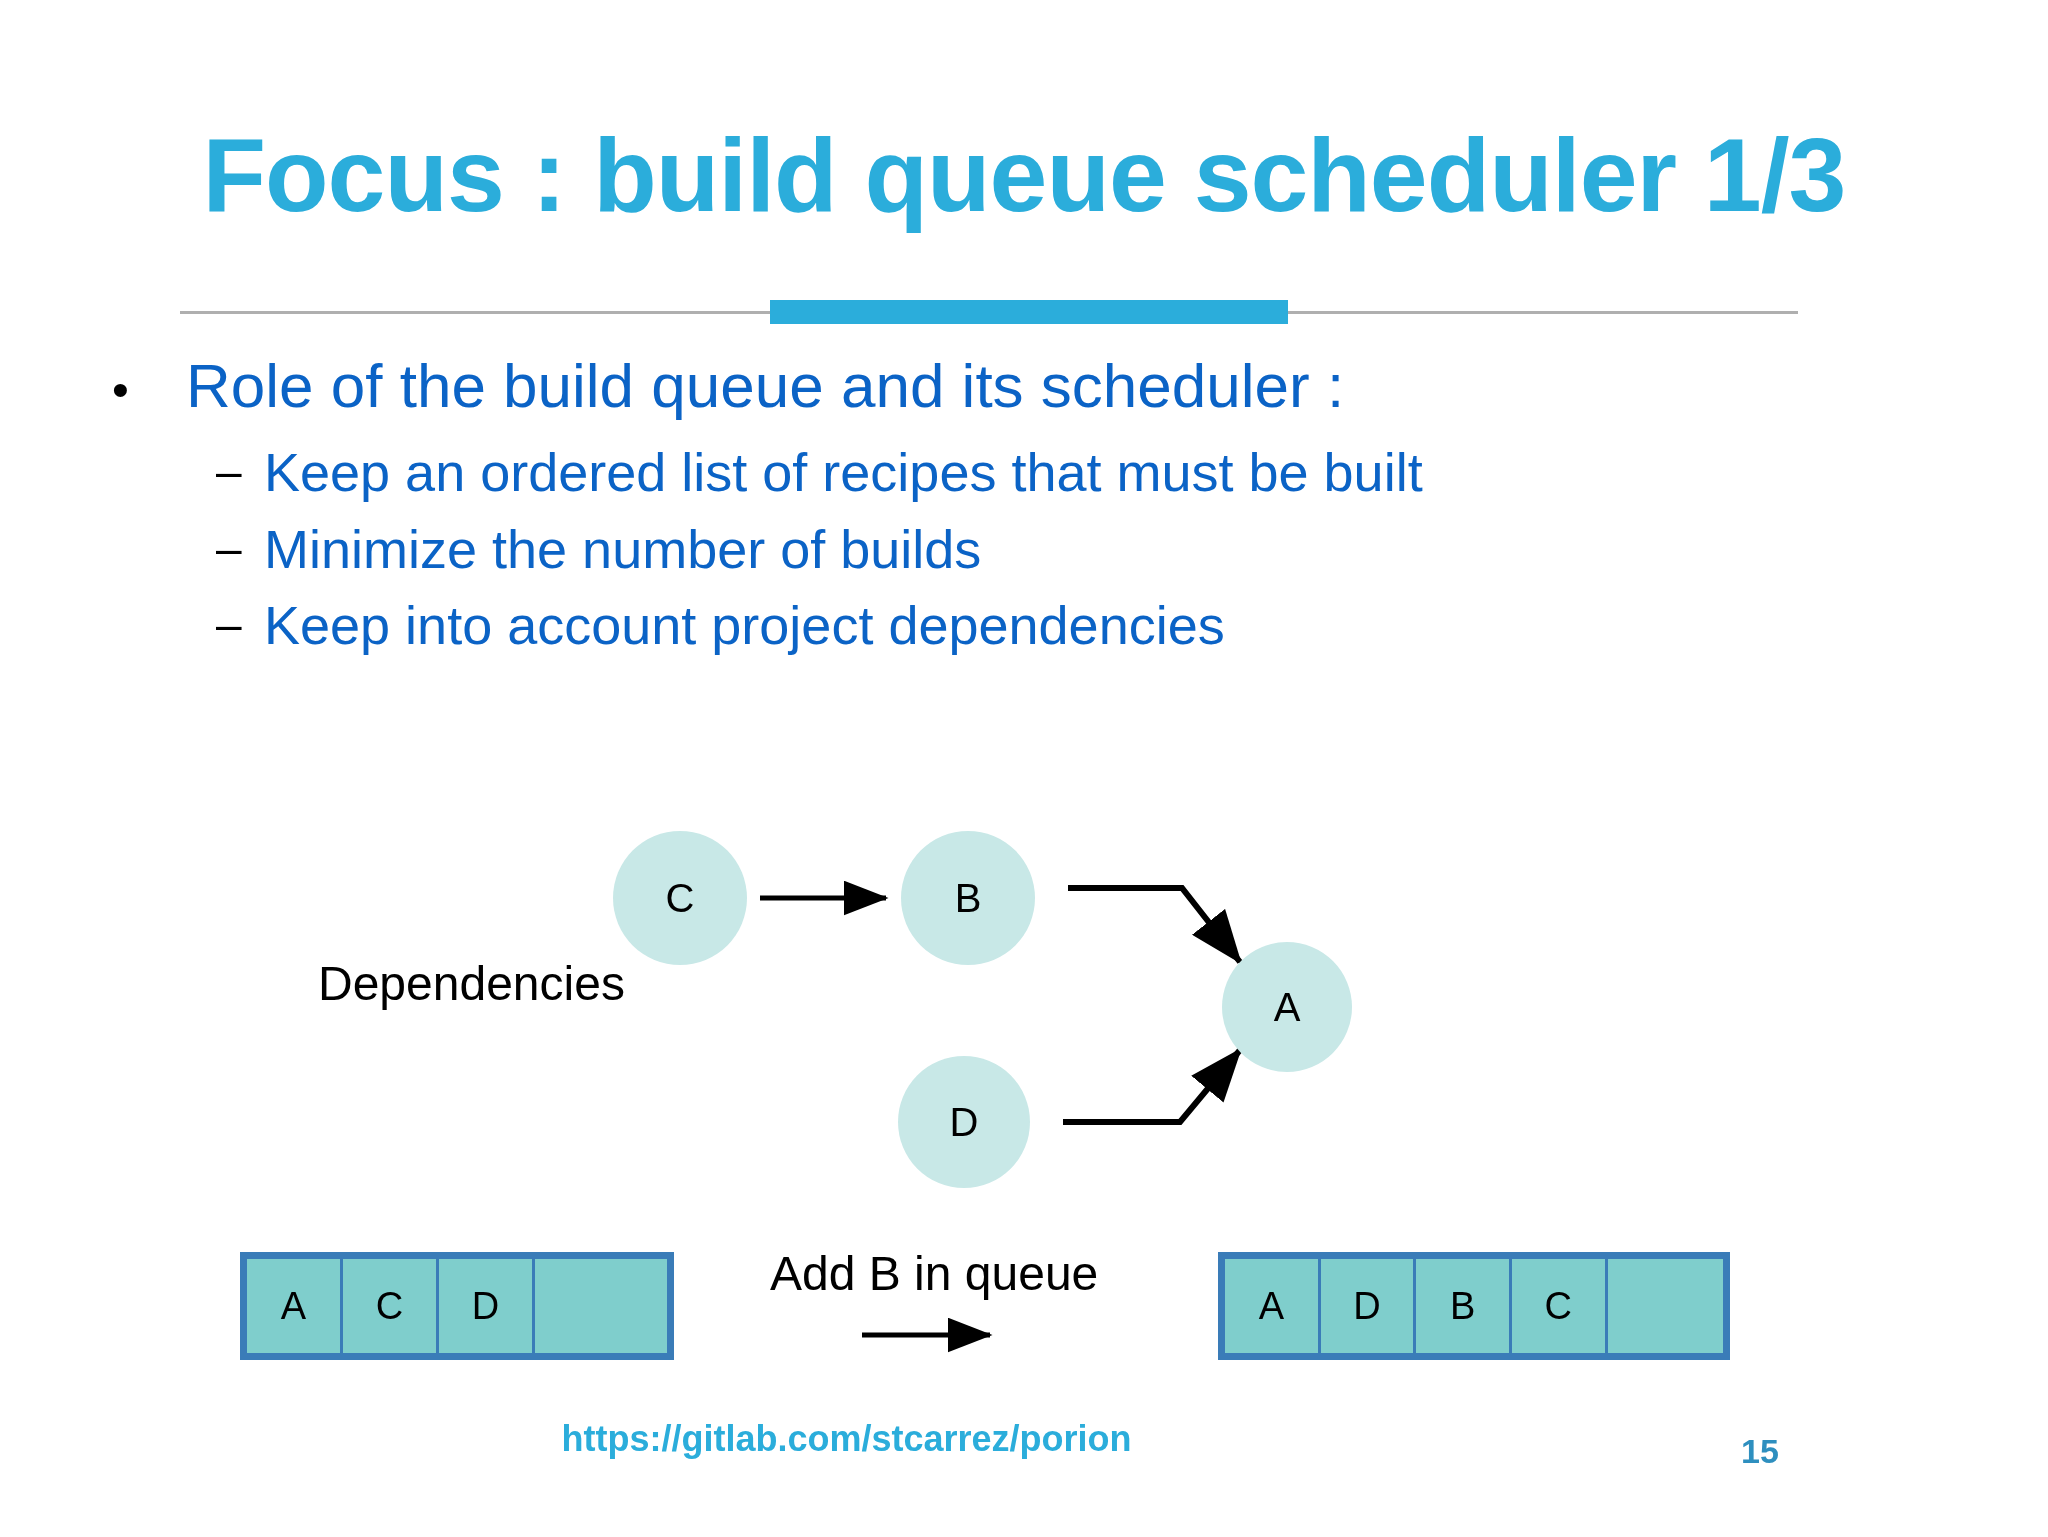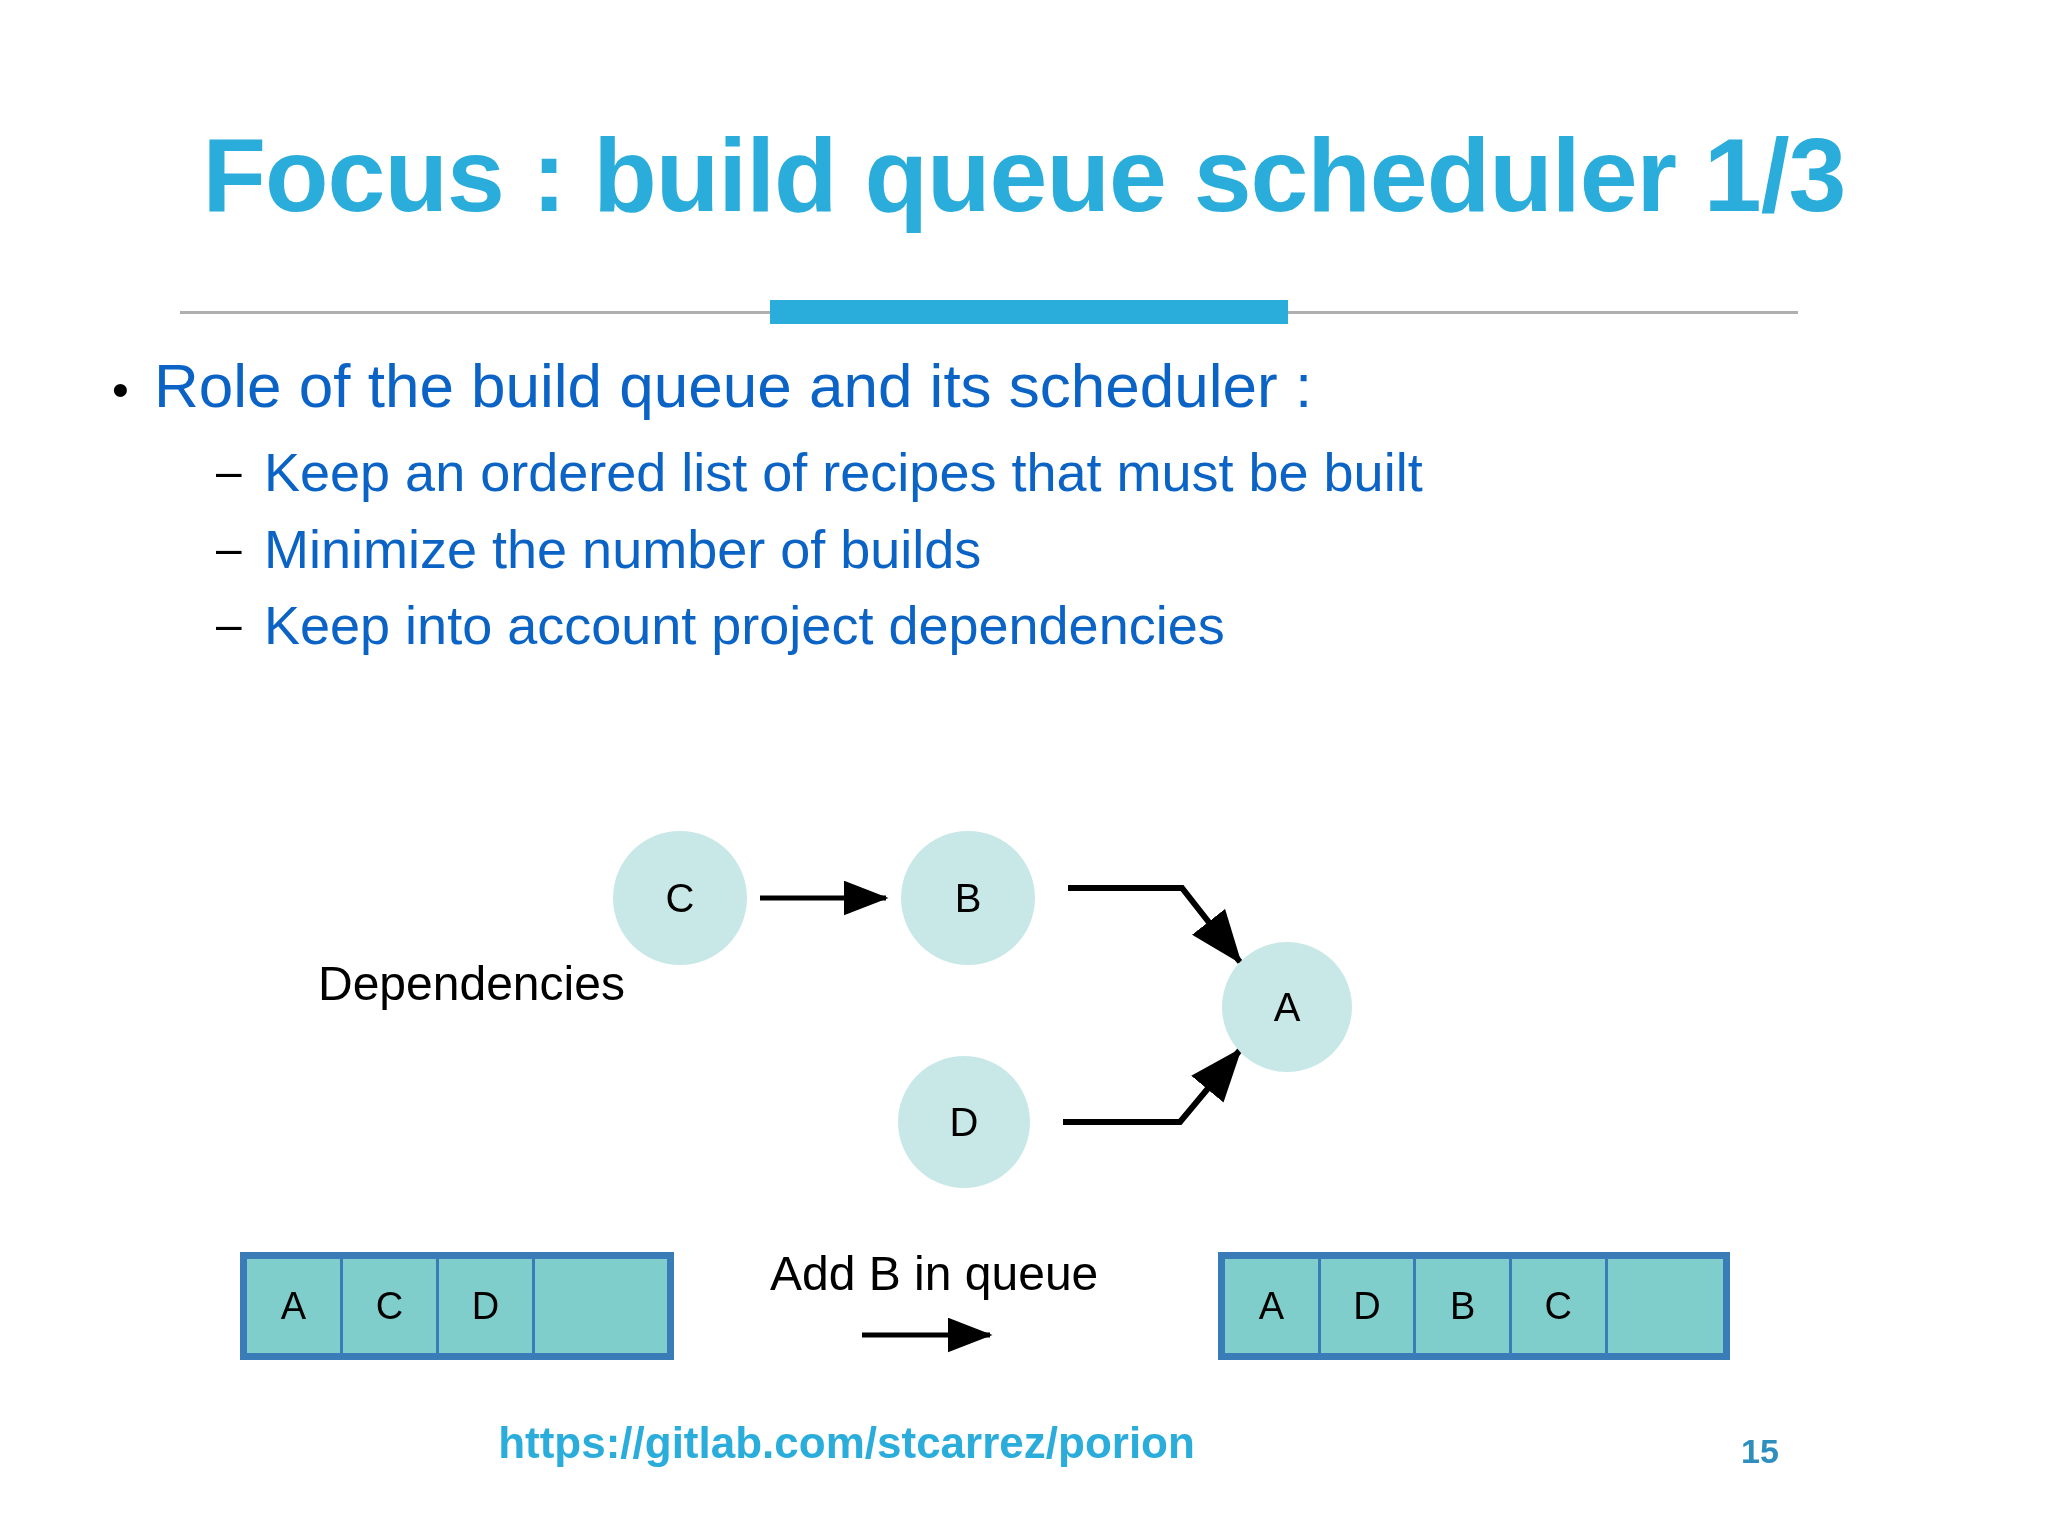--- a/index.html
+++ b/index.html
@@ -78,20 +78,21 @@
     font-size: 48px;
     line-height: 1;
     padding-top: 14px;
     text-align: left;
   }
   .bullet-l1-text {
     color: #0B63C6;
     font-size: 62px;
     line-height: 1.1;
     white-space: nowrap;
+    margin-left: 32px;
   }
   .bullet-l2 {
     position: relative;
     display: flex;
     align-items: flex-start;
     margin-left: 104px;
     margin-bottom: 16px;
   }
   .bullet-dash {
     width: 48px;
@@ -186,21 +187,21 @@
     white-space: nowrap;
   }
 
   
   #footer-url {
     position: absolute;
     left: 0;
     top: 1418px;
     width: 1693px;
     text-align: center;
-    font-size: 44px;
+    font-size: 36px;
     font-weight: bold;
     color: #2BADDB;
   }
   #page-number {
     position: absolute;
     left: 1700px;
     top: 1432px;
     width: 120px;
     text-align: center;
     font-size: 34px;

